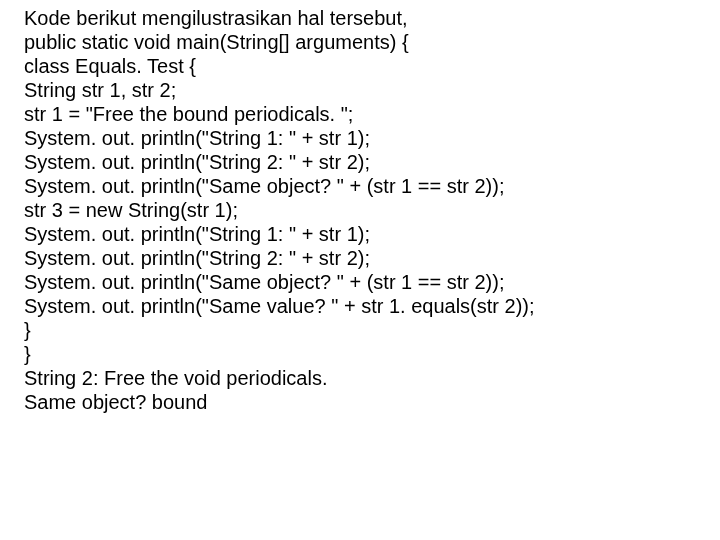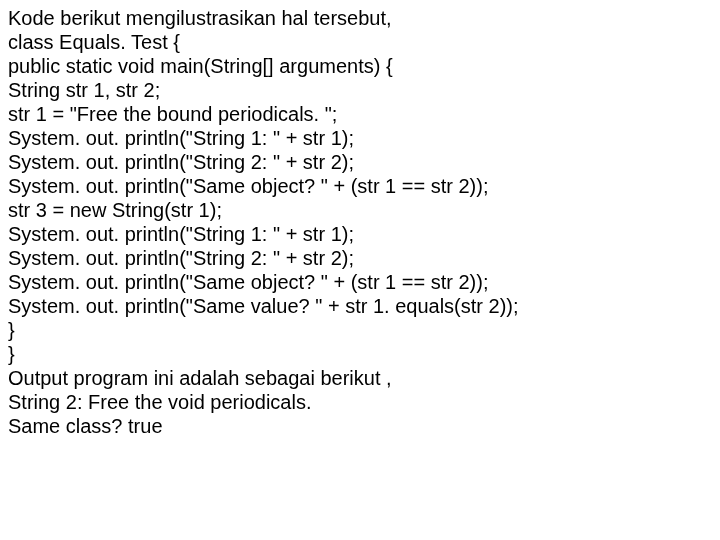--- a/index.html
+++ b/index.html
@@ -12,37 +12,37 @@
     font-size: 20px;
     color: #000000;
     line-height: 1.2;
     overflow: hidden;
   }
   .page {
     padding: 6px 8px;
   }
   .line {
     white-space: pre;
+    margin-left: 16px;
   }
 </style>
 </head>
 <body>
 
 <div class="page">
   <div class="line">Kode berikut mengilustrasikan hal tersebut,</div>
+  <div class="line">public static void main(String[] arguments) {</div>
   <div class="line">class Equals. Test {</div>
-  <div class="line">public static void main(String[] arguments) {</div>
   <div class="line">String str 1, str 2;</div>
   <div class="line">str 1 = "Free the bound periodicals. ";</div>
   <div class="line">System. out. println("String 1: " + str 1);</div>
   <div class="line">System. out. println("String 2: " + str 2);</div>
   <div class="line">System. out. println("Same object? " + (str 1 == str 2));</div>
   <div class="line">str 3 = new String(str 1);</div>
   <div class="line">System. out. println("String 1: " + str 1);</div>
   <div class="line">System. out. println("String 2: " + str 2);</div>
   <div class="line">System. out. println("Same object? " + (str 1 == str 2));</div>
   <div class="line">System. out. println("Same value? " + str 1. equals(str 2));</div>
   <div class="line">}</div>
   <div class="line">}</div>
-  <div class="line">Output program ini adalah sebagai berikut ,</div>
   <div class="line">String 2: Free the void periodicals.</div>
-  <div class="line">Same class? true</div>
+  <div class="line">Same object? bound</div>
 </div>
 
 </body></html>

